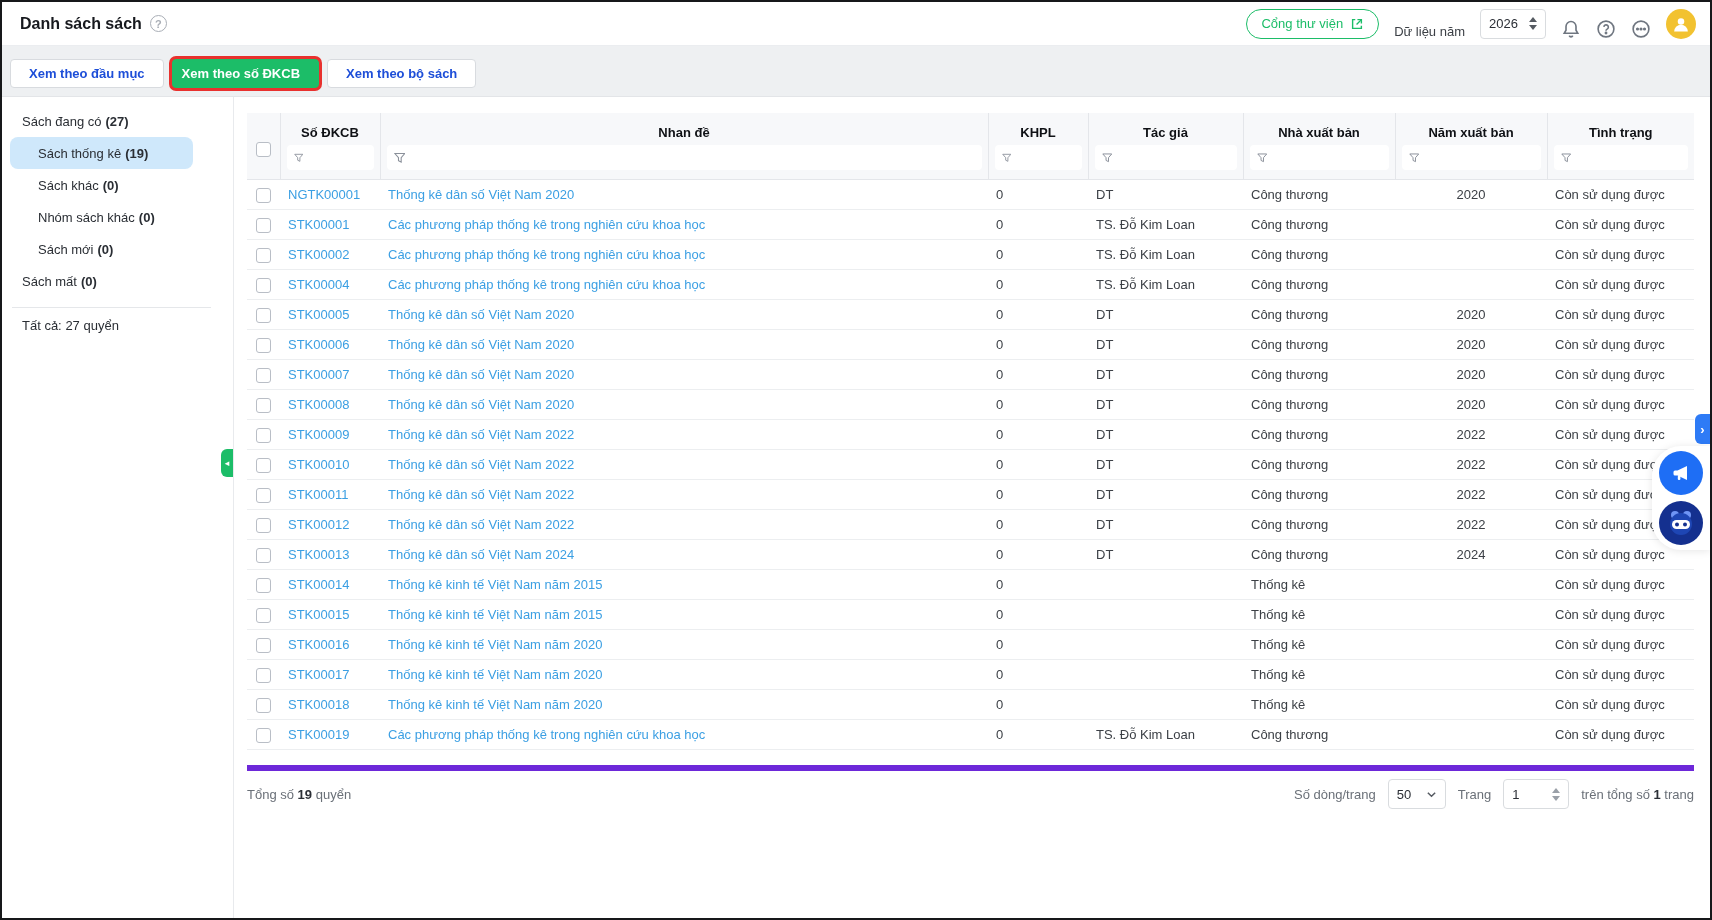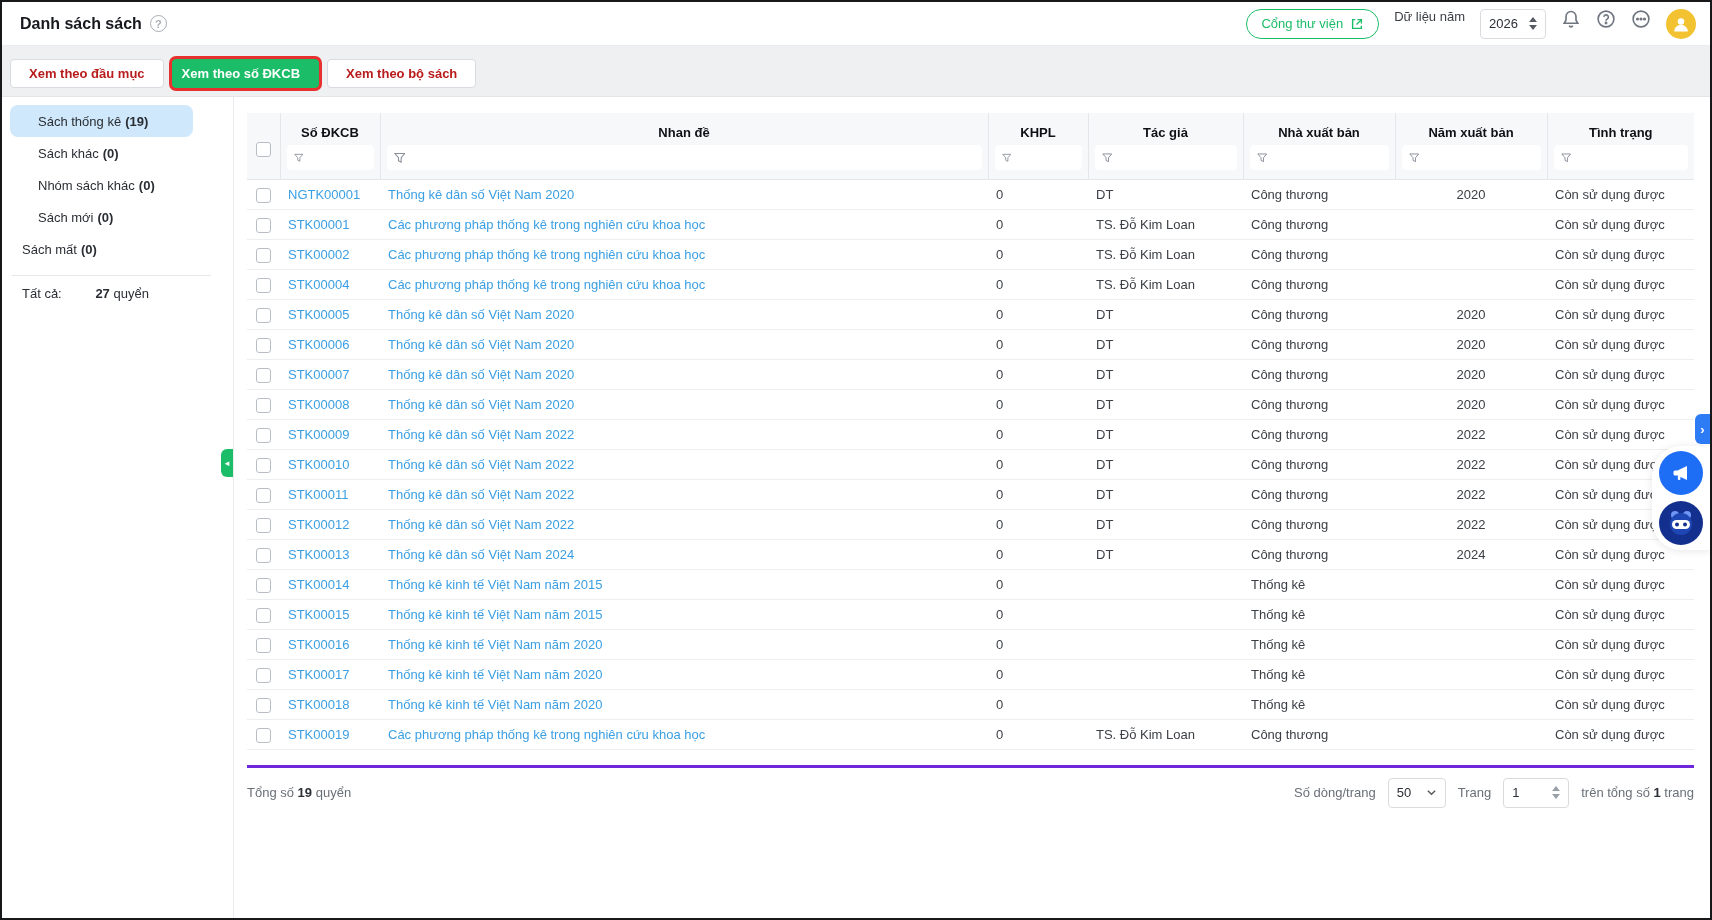--- a/index.html
+++ b/index.html
@@ -9,47 +9,47 @@
     font-size: 13px; color:#2b2f36; background:#fff;
     border:2px solid #17181a; position:relative; overflow:hidden;
   }
   
   .topbar { height:44px; background:#fff; border-bottom:1px solid #ebedf0;
     display:flex; align-items:center; justify-content:space-between; padding:0 14px 0 18px; }
   .topbar-left { display:flex; align-items:center; gap:8px; }
   .page-title { font-size:16px; font-weight:bold; color:#17191e; }
   .help-circle { width:17px; height:17px; border:1.5px solid #a9aeb6; border-radius:50%;
     color:#a9aeb6; font-size:11px; font-weight:bold; display:flex; align-items:center; justify-content:center; }
-  .topbar-right { display:flex; align-items:flex-start; gap:15px; }
+  .topbar-right { display:flex; align-items:flex-end; gap:15px; }
   .pill-btn { display:flex; align-items:center; gap:7px; border:1px solid #1cbd68; color:#1cbd68;
     background:#fff; border-radius:16px; height:30px; padding:0 14px; font-size:13px; cursor:pointer; }
   .year-label { color:#3c4046; }
   .spin-box { display:flex; align-items:center; justify-content:space-between; width:66px; height:30px;
     border:1px solid #d9dcdf; border-radius:4px; padding:0 8px; background:#fff; }
   .spin-arrows { display:flex; flex-direction:column; gap:3px; cursor:pointer; }
   .tri-up { width:0; height:0; border-left:4px solid transparent; border-right:4px solid transparent; border-bottom:5px solid #565b62; }
   .tri-down { width:0; height:0; border-left:4px solid transparent; border-right:4px solid transparent; border-top:5px solid #565b62; }
   .icon-btn { background:none; border:none; cursor:pointer; display:flex; align-items:center; }
   .avatar { width:30px; height:30px; border-radius:50%; background:#f2c230; display:flex; align-items:center; justify-content:center; cursor:pointer; }
   
   .tabstrip { background:#eef0f2; padding:13px 8px 8px 8px; display:flex; gap:8px; border-bottom:1px solid #e3e5e8; }
   .tab { height:29px; padding:0 18px; background:#fff; border:1px solid #d8dbdf; border-radius:4px;
-    font-size:13px; font-weight:bold; color:#b91c1c; cursor:pointer; }
+    font-size:13px; font-weight:bold; color:#1d4ed8; cursor:pointer; }
   .tab.active { background:#1cbd68; color:#fff; border-color:#1cbd68; box-shadow:0 0 0 3px #e8312e;padding-left:9px; }
   
   .main { display:flex; height:826px; background:#fff; }
   .sidebar { width:232px; border-right:1px solid #e8eaed; padding-top:8px; flex-shrink:0; }
   .sb-item { height:32px; display:flex; align-items:center; gap:4px; color:#2a2e34; cursor:pointer; white-space:nowrap; }
   .sb-item.lvl0 { padding-left:20px; }
   .sb-item.lvl1 { padding-left:36px; }
   .sb-item .cnt { font-weight:bold; }
   .sb-item.selected { background:#cfe8fb; border-radius:8px; margin:0 40px 0 8px; padding-left:28px; }
   .sb-divider { border-top:1px solid #e5e7ea; margin:10px 22px 10px 10px; }
   .sb-total { padding-left:20px; color:#2a2e34; }
-  .sb-total .cnt { font-weight:bold;margin-left:30px; }
+  .sb-total .cnt { font-weight:normal; }
   
   .content { flex:1; padding:8px 14px 0 13px; position:relative; }
   .toolbar { display:flex; justify-content:flex-end; align-items:center; gap:10px; height:32px; }
   .btn { height:32px; border-radius:4px; font-size:13px; cursor:pointer; padding:0 16px; }
   .btn-green { background:#1cbd68; border:1px solid #1cbd68; color:#fff; font-weight:bold; }
   .btn-white { background:#fff; border:1px solid #d8dbdf; color:#23272d; font-weight:bold; }
   .btn-print { width:36px; height:32px; background:#fff; border:1px solid #d8dbdf; border-radius:4px;
     margin-left:26px; display:flex; align-items:center; justify-content:center; cursor:pointer; }
   
   table { border-collapse:collapse; table-layout:fixed; width:1447px; margin-top:8px; }
@@ -60,21 +60,21 @@
   thead tr.filters th { height:34px; padding:0 6px 9px 6px; }
   .filter-box { height:25px; background:#fff; border-radius:4px; display:flex; align-items:center; padding:0 7px; gap:5px; }
   .filter-box input { border:none; outline:none; width:100%; font-size:12px; font-family:"Liberation Sans",sans-serif; }
   tbody td { height:30px; border-bottom:1px solid #eceef0; padding:0 8px; white-space:nowrap; overflow:hidden; color:#3c4046; }
   tbody tr:first-child td { border-top:1px solid #e4e6ea; }
   td.cb-cell, th.cb-head { text-align:center; padding:0; }
   .checkbox { width:15px; height:15px; border:1.5px solid #b9bec6; border-radius:3px; background:#fff; display:inline-block; vertical-align:middle; cursor:pointer; }
   a.cell-link { color:#3b9fe3; text-decoration:none; cursor:pointer; }
   td.col-year { text-align:center; }
   
-  .table-footer { width:1447px; margin-top:15px; border-top:3px solid #6d28d9; height:52px;
+  .table-footer { width:1447px; margin-top:15px; border-top:6px solid #6d28d9; height:52px;
     display:flex; align-items:center; justify-content:space-between; color:#6a7078; }
   .tf-left b, .tf-right b { color:#2b2f36; }
   .tf-right { display:flex; align-items:center; gap:12px; }
   .select-box { width:58px; height:30px; border:1px solid #d9dcdf; border-radius:4px; background:#fff;
     display:flex; align-items:center; justify-content:space-between; padding:0 8px; color:#2b2f36; cursor:pointer; }
   .page-box { width:66px; height:30px; border:1px solid #d9dcdf; border-radius:4px; background:#fff;
     display:flex; align-items:center; justify-content:space-between; padding:0 8px; color:#2b2f36; }
   .page-box .tri-up { border-bottom-color:#9aa0a8; }
   .page-box .tri-down { border-top-color:#9aa0a8; }
   
@@ -146,20 +146,24 @@
 
 <nav class="tabstrip">
     <button class="tab">Xem theo đầu mục</button>
     <button class="tab active">Xem theo số ĐKCB</button>
     <button class="tab">Xem theo bộ sách</button>
   </nav>
 
 <div class="main">
   <aside class="sidebar">
     <div id="sb-items">
+        <div class="sb-item lvl0">
+          <span>Sách đang có</span>
+          <span class="cnt">(27)</span>
+        </div>
         <div class="sb-item lvl1 selected">
           <span>Sách thống kê</span>
           <span class="cnt">(19)</span>
         </div>
         <div class="sb-item lvl1">
           <span>Sách khác</span>
           <span class="cnt">(0)</span>
         </div>
         <div class="sb-item lvl1">
           <span>Nhóm sách khác</span>

